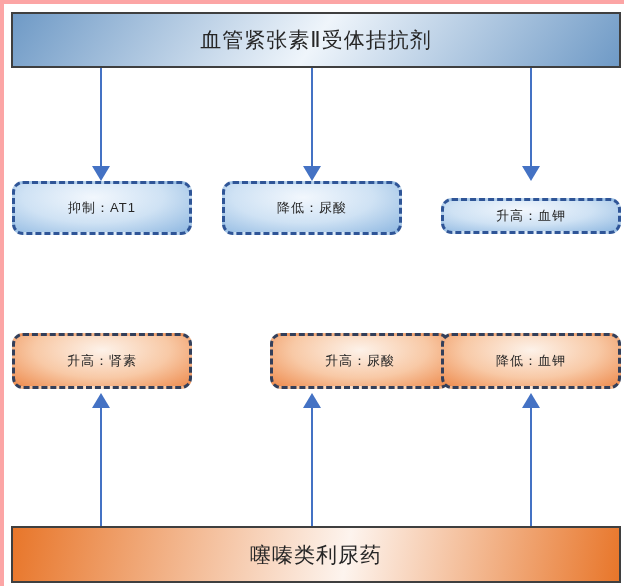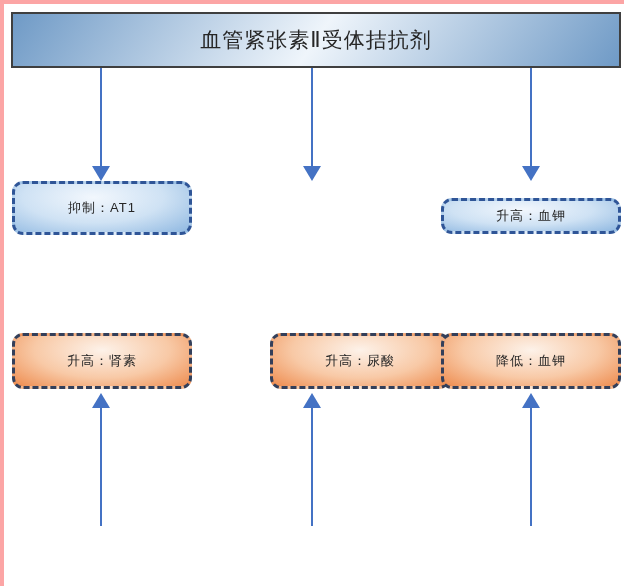--- a/index.html
+++ b/index.html
@@ -98,20 +98,23 @@
     <div class="head-down"></div>
   </div>
   <div class="arrow" style="left:518px;top:64px;height:113px;">
     <div class="line"></div>
     <div class="head-down"></div>
   </div>
 
   <div class="node pill blue" style="left:8px;top:177px;width:180px;height:54px;">
     <span class="lbl">抑制：AT1</span>
   </div>
+  <div class="node pill blue" style="left:218px;top:177px;width:180px;height:54px;">
+    <span class="lbl">降低：尿酸</span>
+  </div>
   <div class="node pill blue" style="left:437px;top:194px;width:180px;height:36px;text-align:right;">
     <span class="lbl">升高：血钾</span>
   </div>
 
   <div class="node pill orange" style="left:8px;top:329px;width:180px;height:56px;text-align:right;">
     <span class="lbl">升高：肾素</span>
   </div>
   <div class="node pill orange" style="left:218px;top:329px;width:180px;height:56px;margin-left:48px;">
     <span class="lbl">升高：尿酸</span>
   </div>
@@ -125,14 +128,17 @@
   </div>
   <div class="arrow" style="left:299px;top:389px;height:133px;">
     <div class="head-up"></div>
     <div class="line"></div>
   </div>
   <div class="arrow" style="left:518px;top:389px;height:133px;">
     <div class="head-up"></div>
     <div class="line"></div>
   </div>
 
+  <div class="node big orange" style="left:7px;top:522px;width:610px;height:57px;">
+    <span class="lbl">噻嗪类利尿药</span>
+  </div>
 
 </div>
 
 </body></html>

